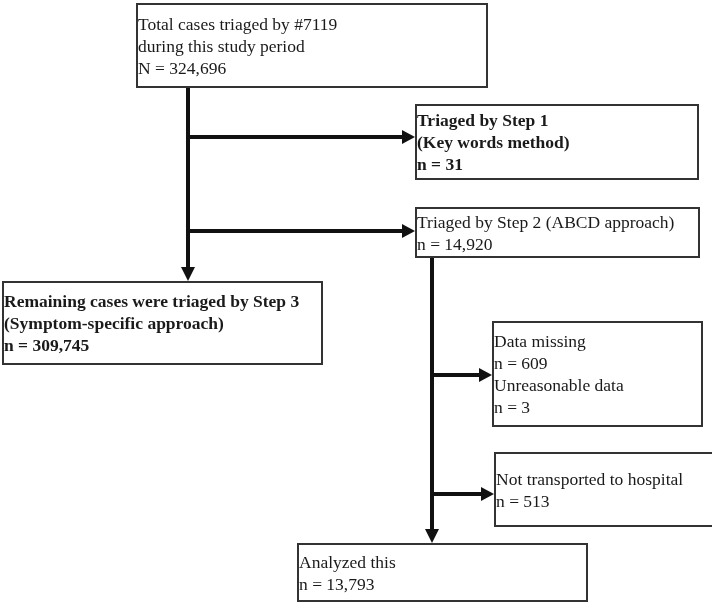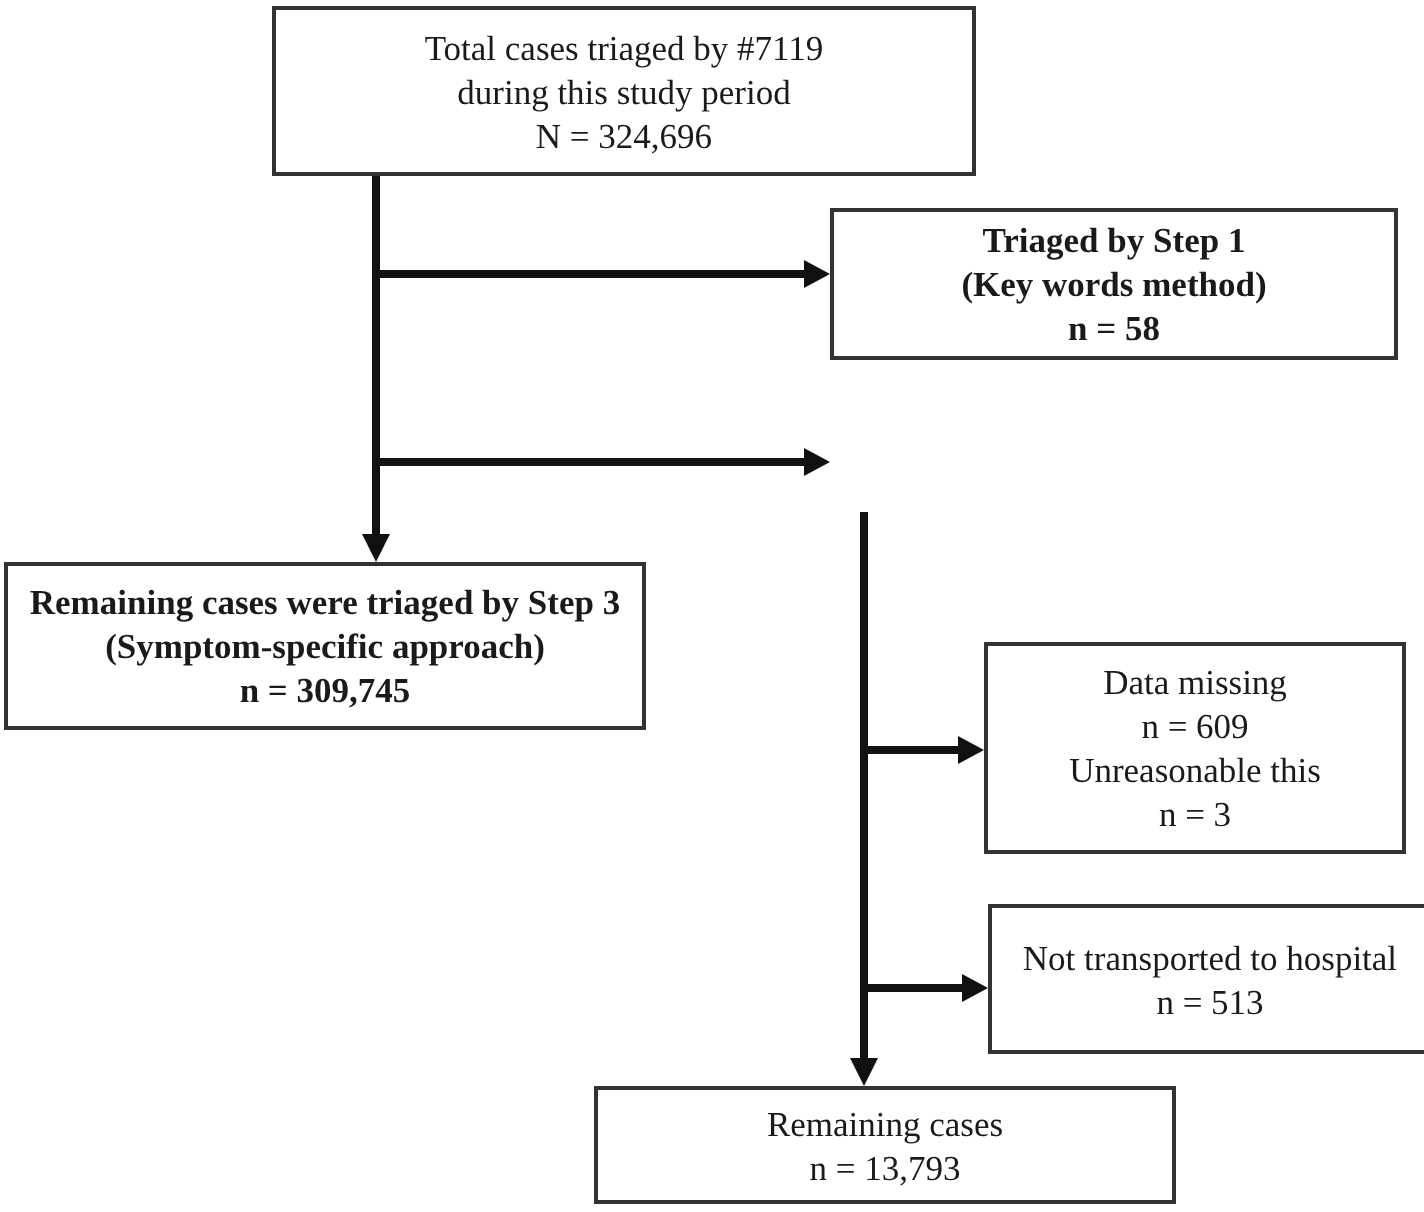--- a/index.html
+++ b/index.html
@@ -23,21 +23,21 @@
     pointer-events: none;
   }
   .box {
     position: absolute;
     box-sizing: border-box;
     border: 2px solid #333333;
     background: #ffffff;
     display: flex;
     flex-direction: column;
     justify-content: center;
-    align-items: center;
+    align-items: flex-start;
     text-align: center;
     font-size: 17.5px;
     line-height: 22px;
   }
   .box div {
     white-space: nowrap;
   }
   
   #box-total    { left: 136px; top: 3px;   width: 352px; height: 85px; }
   #box-step1    { left: 415px; top: 104px; width: 284px; height: 76px; font-weight: bold; }
@@ -77,40 +77,44 @@
 
   <div class="box" id="box-total">
     <div>Total cases triaged by #7119</div>
     <div>during this study period</div>
     <div>N = 324,696</div>
   </div>
 
   <div class="box" id="box-step1">
     <div>Triaged by Step 1</div>
     <div>(Key words method)</div>
-    <div>n = 58</div>
+    <div>n = 31</div>
   </div>
 
+  <div class="box" id="box-step2">
+    <div>Triaged by Step 2 (ABCD approach)</div>
+    <div>n = 14,920</div>
+  </div>
 
   <div class="box" id="box-step3">
     <div>Remaining cases were triaged by Step 3</div>
     <div>(Symptom-specific approach)</div>
     <div>n = 309,745</div>
   </div>
 
   <div class="box" id="box-missing">
     <div>Data missing</div>
     <div>n = 609</div>
-    <div>Unreasonable this</div>
+    <div>Unreasonable data</div>
     <div>n = 3</div>
   </div>
 
   <div class="box" id="box-nottrans">
     <div>Not transported to hospital</div>
     <div>n = 513</div>
   </div>
 
   <div class="box" id="box-analyzed">
-    <div>Remaining cases</div>
+    <div>Analyzed this</div>
     <div>n = 13,793</div>
   </div>
 
 </div>
 
 </body></html>

